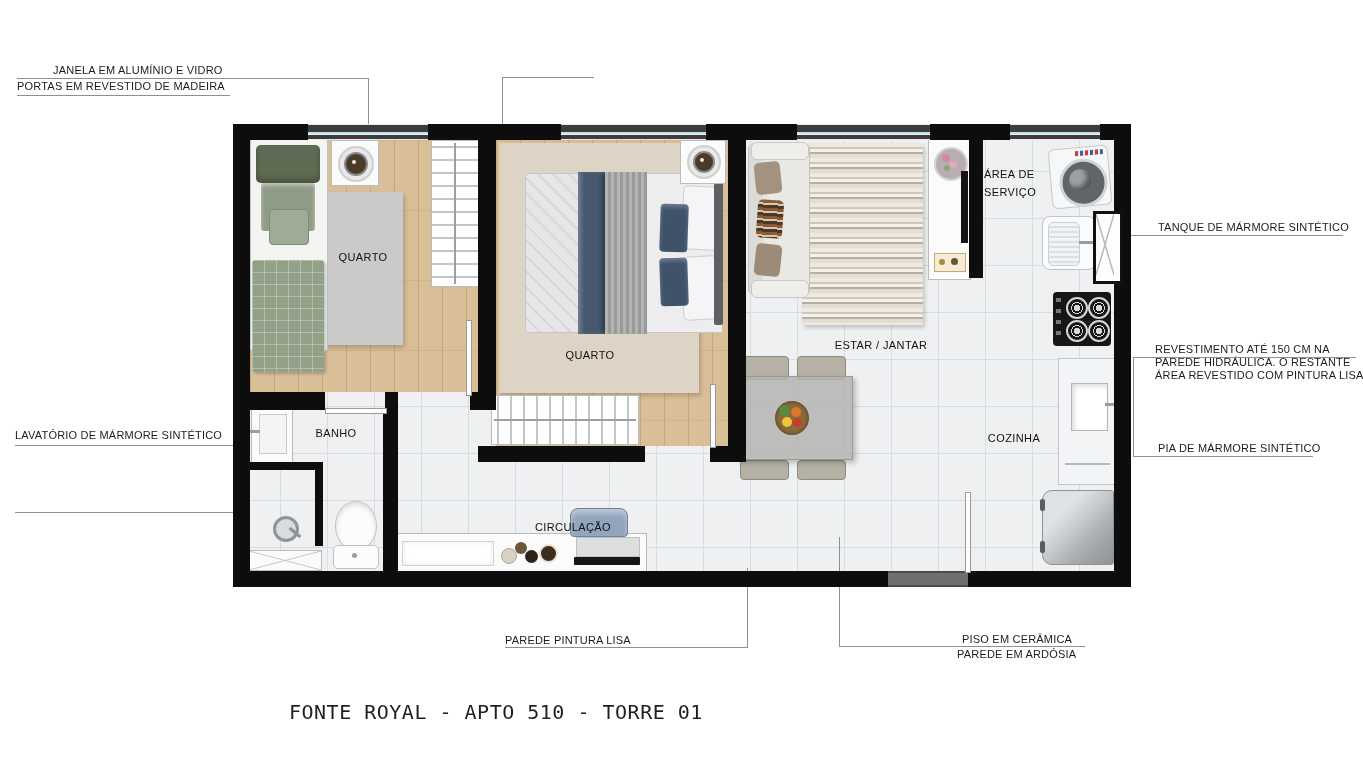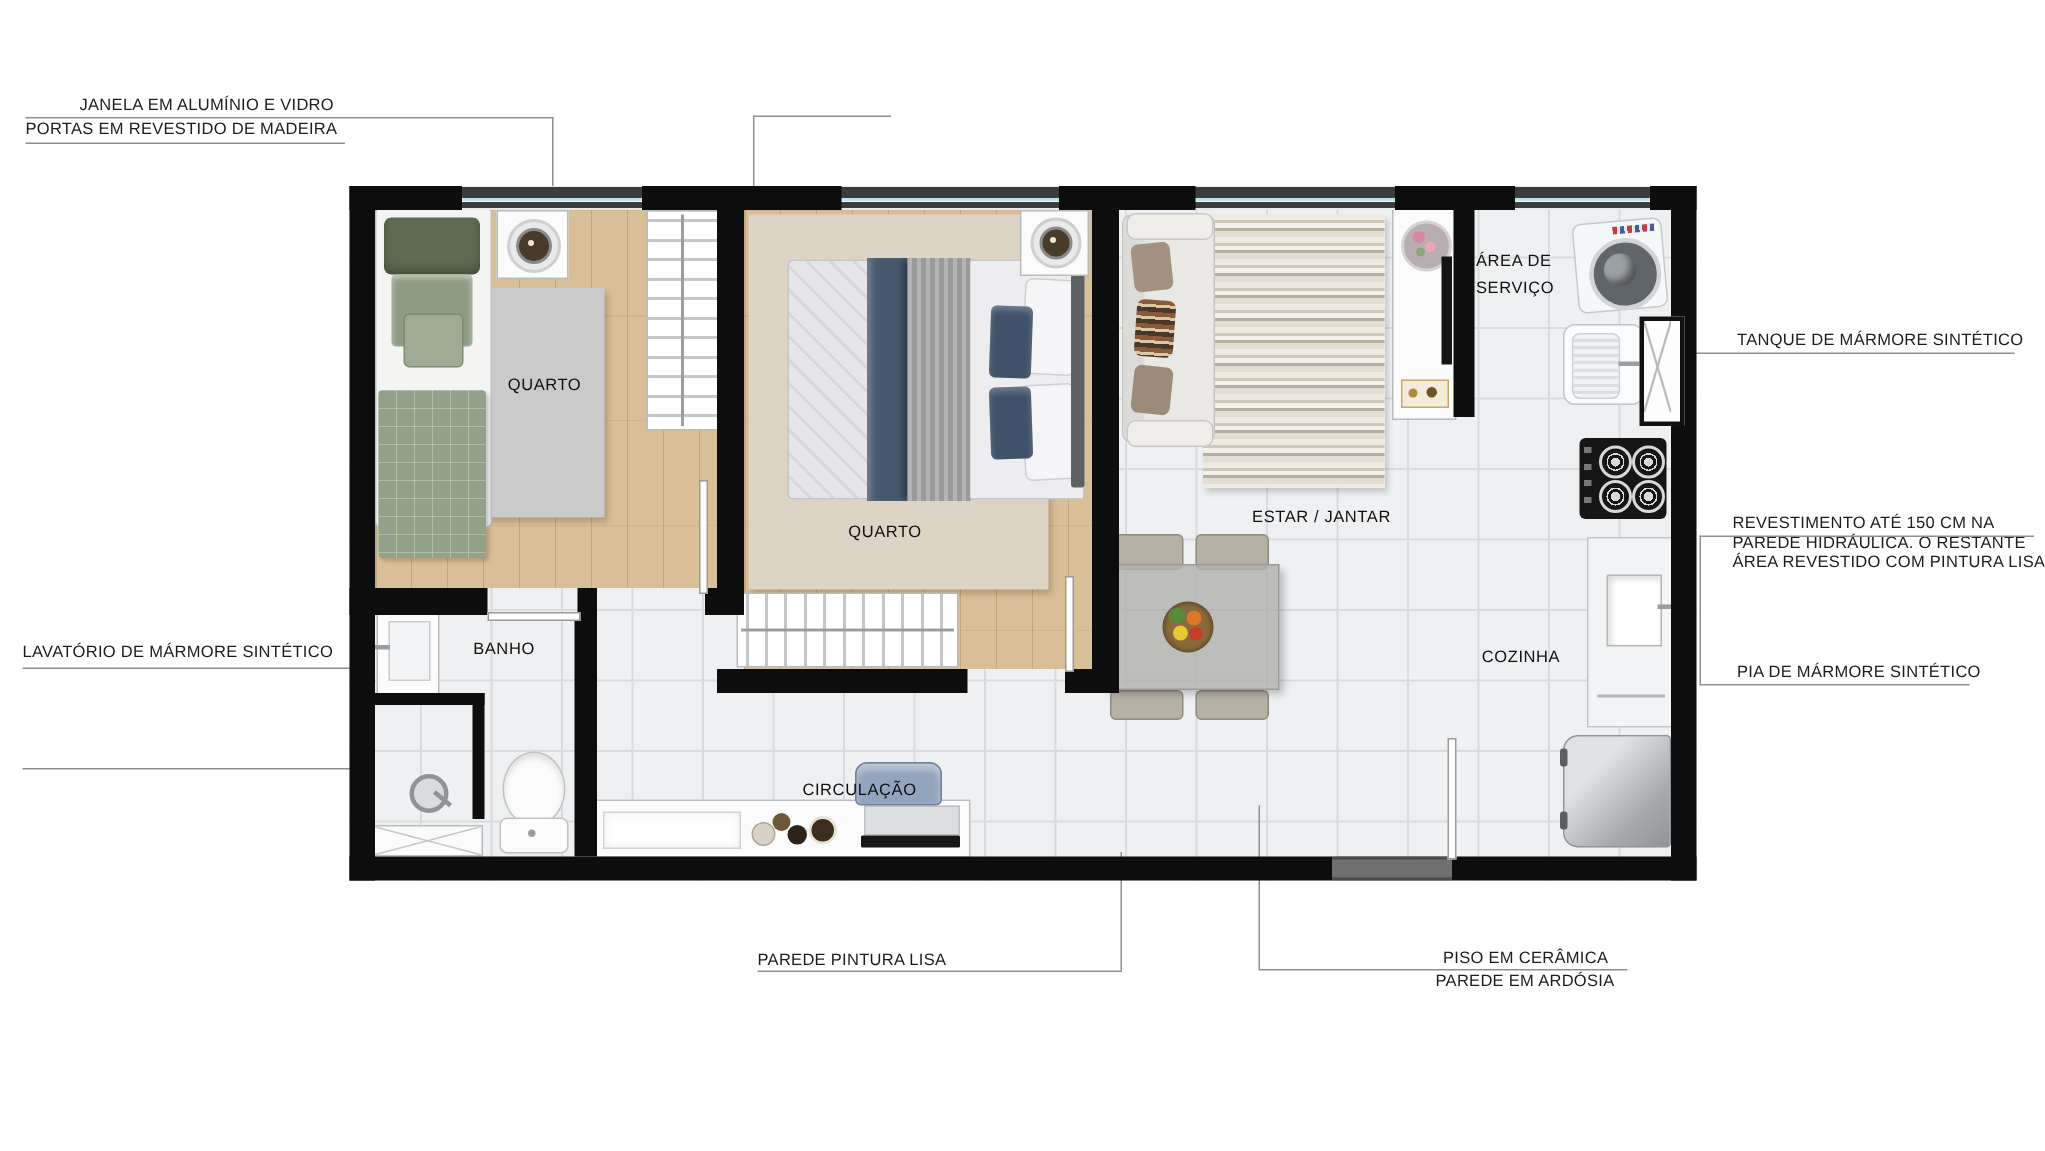--- a/index.html
+++ b/index.html
@@ -258,13 +258,14 @@
 
   <div class="ann" style="left:505px;top:634px;">PAREDE PINTURA LISA</div>
   <div class="lead" style="left:505px;top:647px;width:243px;height:1px;"></div>
   <div class="lead" style="left:747px;top:568px;width:1px;height:79px;"></div>
 
   <div class="ann" style="left:962px;top:633px;">PISO EM CERÂMICA</div>
   <div class="ann" style="left:957px;top:648px;">PAREDE EM ARDÓSIA</div>
   <div class="lead" style="left:839px;top:646px;width:246px;height:1px;"></div>
   <div class="lead" style="left:839px;top:537px;width:1px;height:109px;"></div>
 
+  <div id="title">FONTE ROYAL - APTO 510 - TORRE 01</div>
 </div>
 
 </body></html>

